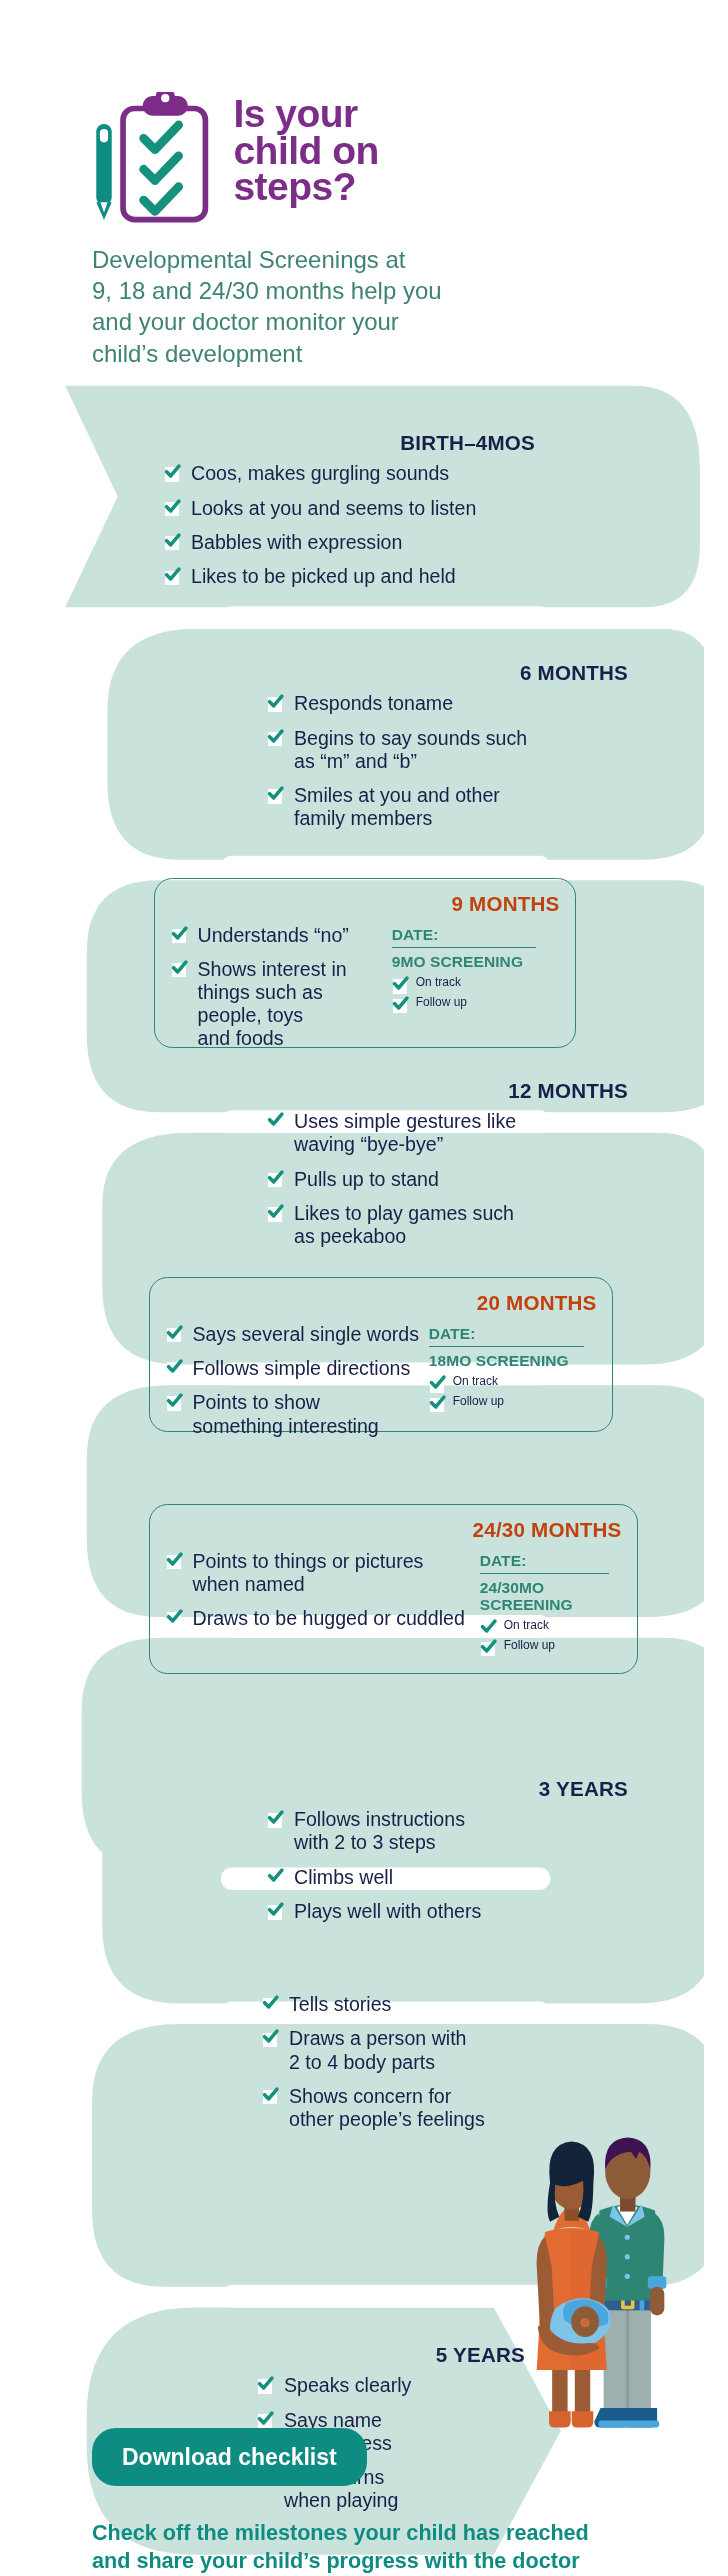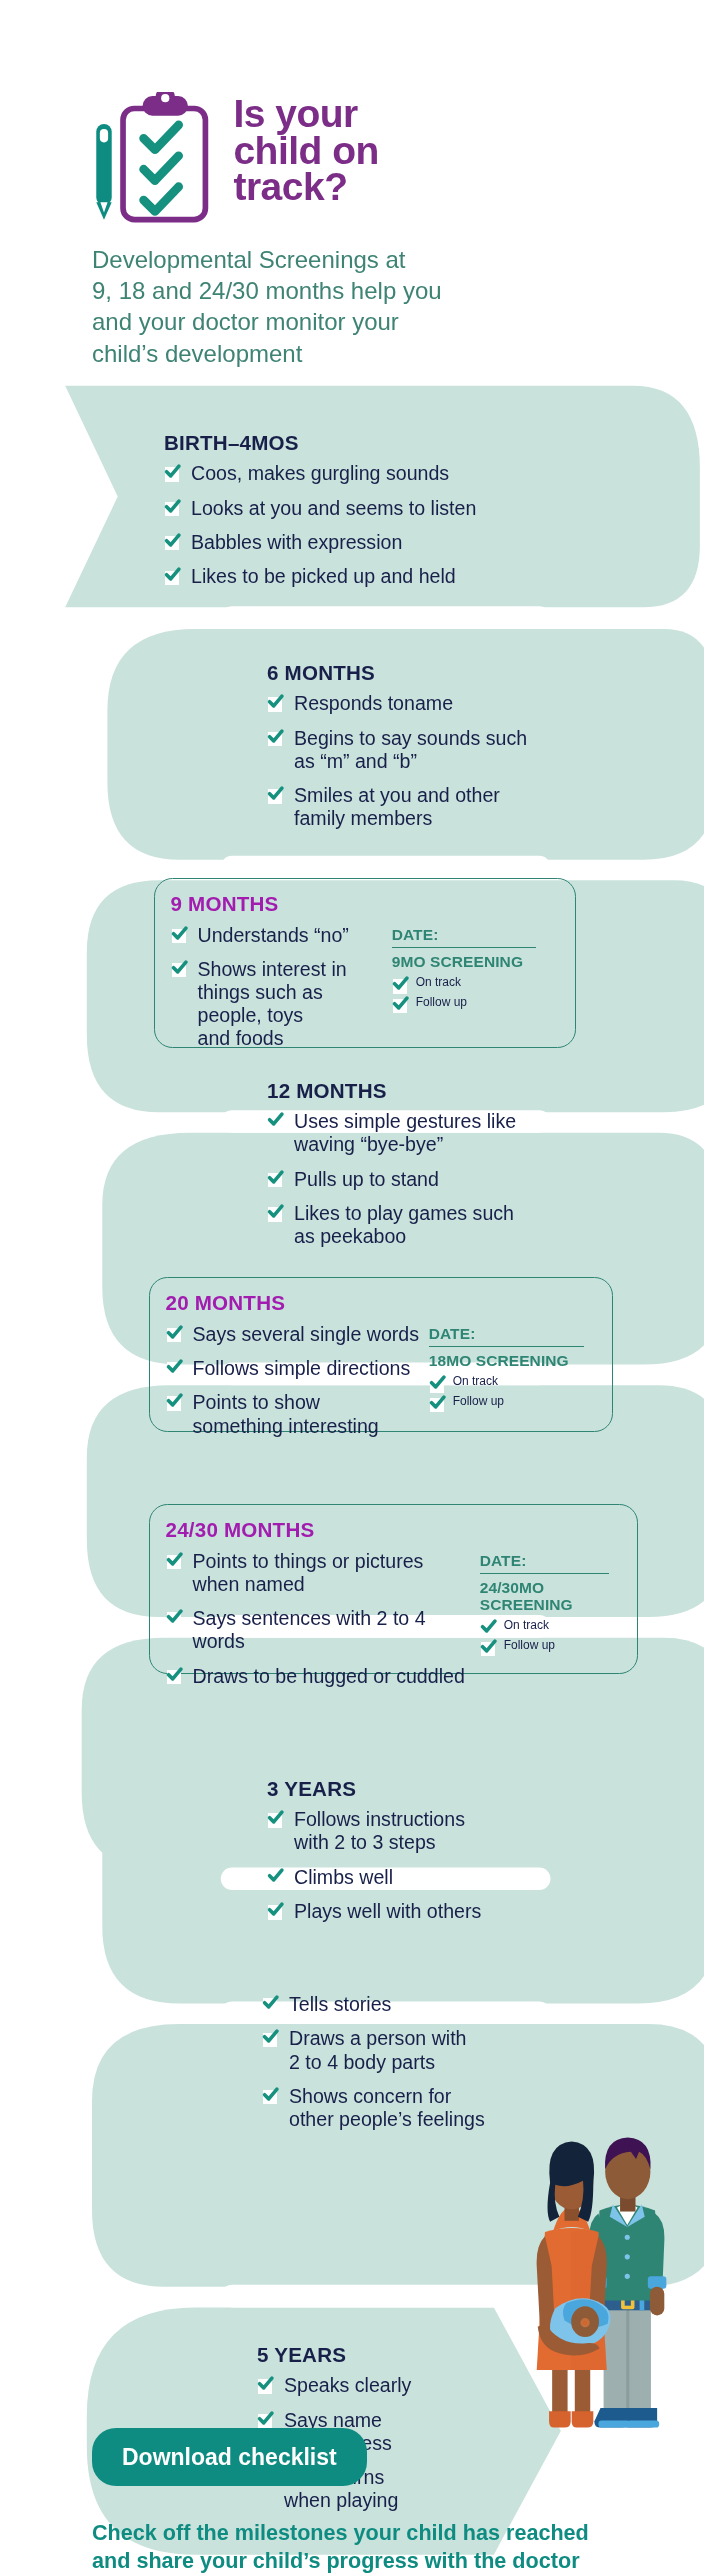--- a/index.html
+++ b/index.html
@@ -81,22 +81,23 @@
   
   .ms{
     position:absolute;
   }
   .ms-head{
     font-size:20.6px;
     font-weight:700;
     letter-spacing:0.2px;
     color:#18204A;
     margin:0 0 7.2px 0;
-  }
-  .ms.screening .ms-head{ color:#a21caf; }
+    text-align:right;
+  }
+  .ms.screening .ms-head{ color:#c2410c; }
 
   .ms-body{ display:flex; align-items:flex-start; }
   .ms-list{ margin:0; padding:0; list-style:none; }
   .ms-list li{
     position:relative;
     padding-left:27px;
     margin-bottom:11.3px;
     font-size:19.6px;
     line-height:1.18;
     color:#18204A;
@@ -266,21 +267,21 @@
 
             <g fill="none" stroke="#17917F" stroke-width="17" stroke-linecap="round" stroke-linejoin="round">
               <polyline points="100,90 122,112 168,64"></polyline>
               <polyline points="100,150 122,172 168,124"></polyline>
               <polyline points="100,210 122,232 168,184"></polyline>
             </g>
           </svg>
         </div>
         <div class="hdr-title">Is your
 child on
-track?</div>
+steps?</div>
       </div>
       <div class="hdr-sub">Developmental Screenings at
 9, 18 and 24/30 months help you
 and your doctor monitor your
 child’s development</div>
     </div>
 
     <div class="ms" style="left:139px; top:406px; width:371px;">
       <div class="ms-head">BIRTH–4MOS</div>
       <div class="ms-body">
@@ -411,23 +412,20 @@
     </div>
 
     <div class="scard ms screening" style="left:124px; top:1479px; width:489px; height:170px; padding:13.4px 15.5px;">
       <div class="ms-head">24/30 MONTHS</div>
       <div class="ms-body">
         <ul class="ms-list" style="flex:1 1 auto; max-width:309px;">
           <li><span class="chk"><span class="box"></span><svg class="tick" viewBox="0 0 34 34">
                   <polyline points="5,17 13,25 29,6" fill="none" stroke="#17917F" stroke-width="7" stroke-linecap="round" stroke-linejoin="round"></polyline>
                 </svg></span><span>Points to things or pictures
 when named</span></li>
-          <li><span class="chk"><span class="box"></span><svg class="tick" viewBox="0 0 34 34">
-                  <polyline points="5,17 13,25 29,6" fill="none" stroke="#17917F" stroke-width="7" stroke-linecap="round" stroke-linejoin="round"></polyline>
-                </svg></span><span>Says sentences with 2 to 4 words</span></li>
           <li><span class="chk"><span class="box"></span><svg class="tick" viewBox="0 0 34 34">
                   <polyline points="5,17 13,25 29,6" fill="none" stroke="#17917F" stroke-width="7" stroke-linecap="round" stroke-linejoin="round"></polyline>
                 </svg></span><span>Draws to be hugged or cuddled</span></li>
         </ul>
         <div class="scol" style="width:129px; margin-left:5.2px;">
           <span class="date-label">DATE:</span>
           <span class="scr-label">24/30MO
 SCREENING</span>
           <ul class="scr-list">
             <li><span class="chk">

